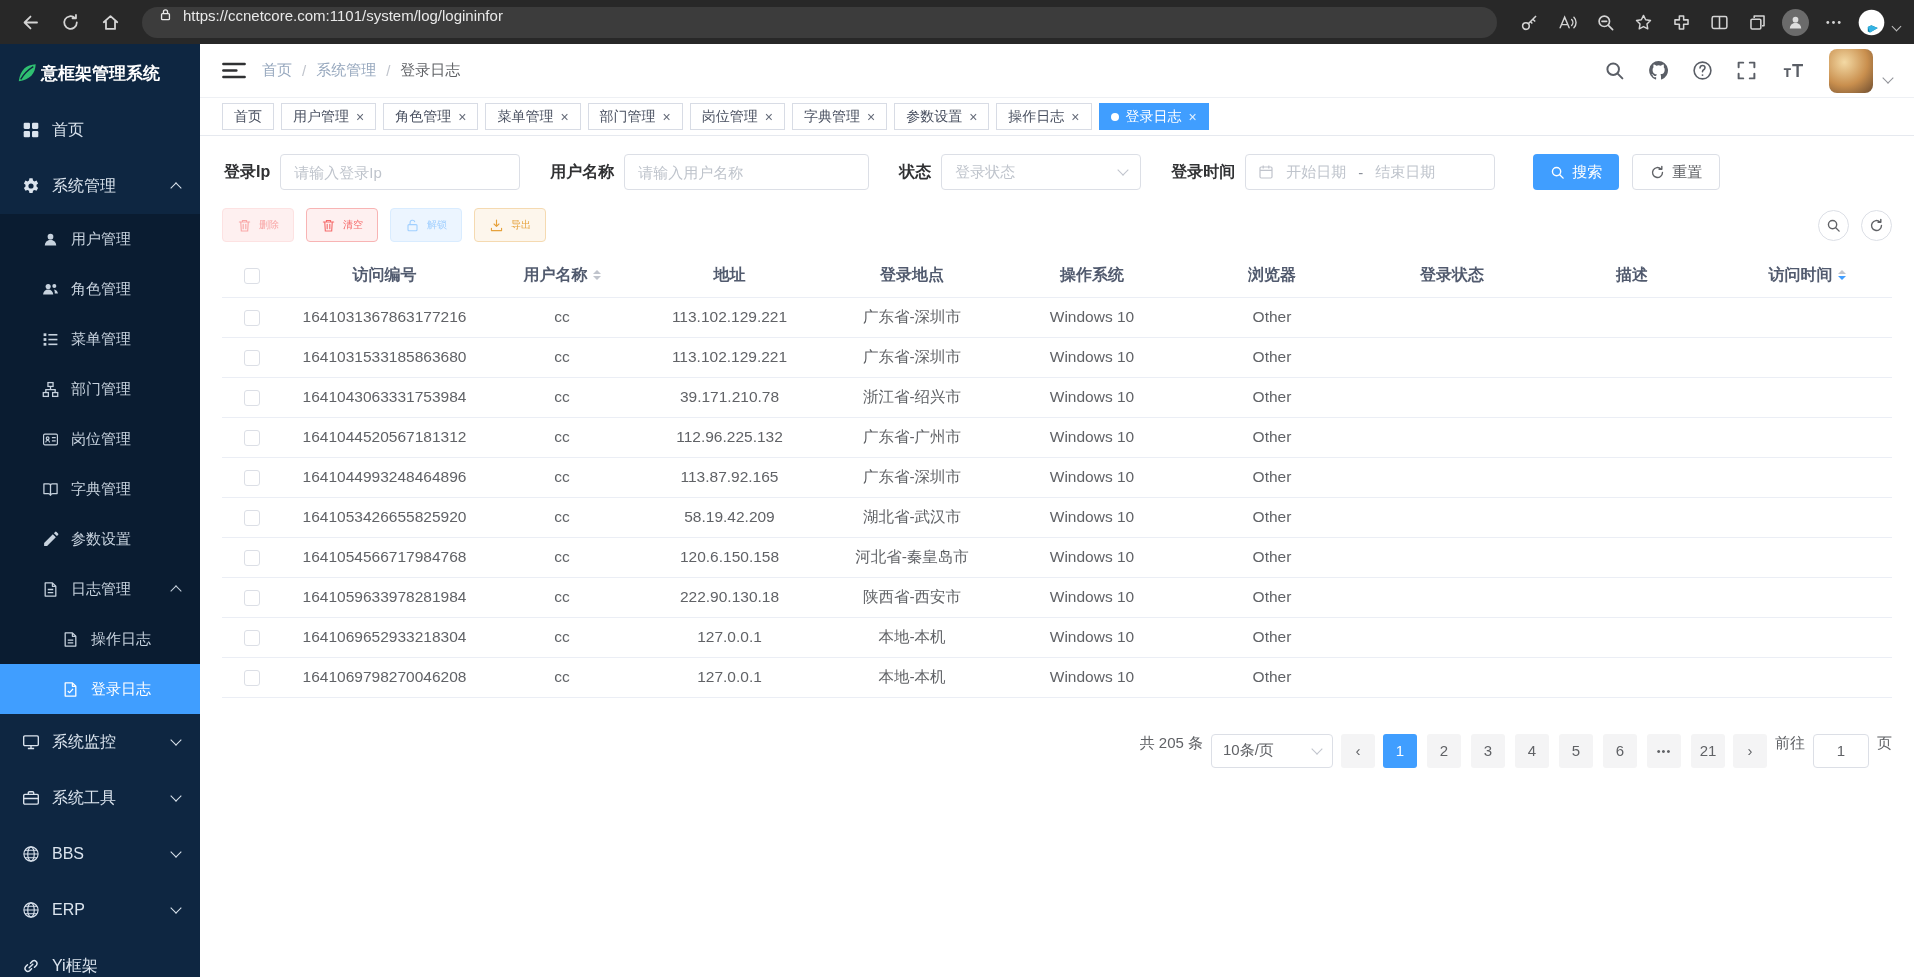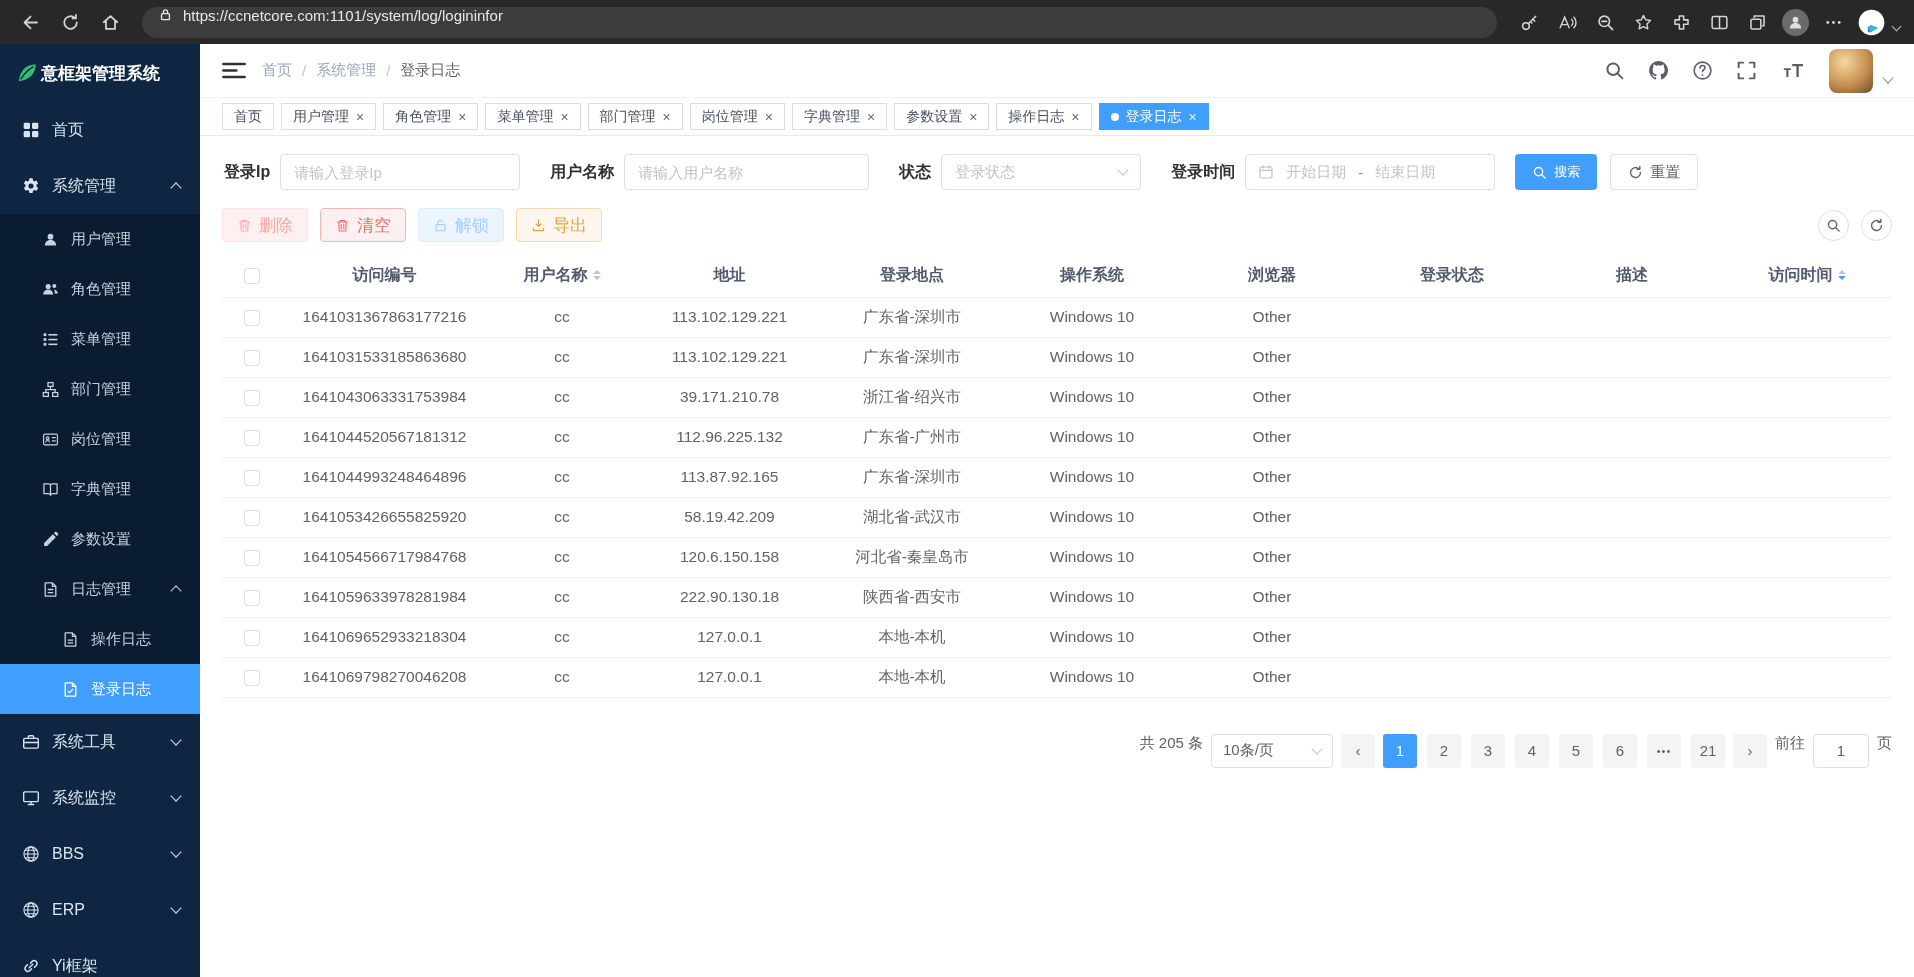--- a/index.html
+++ b/index.html
@@ -72,26 +72,26 @@
   .f-input { height:36px; border:1px solid #dcdfe6; border-radius:4px; padding:0 13px; font-size:15px; color:#606266; background:#fff; font-family:inherit; }
   .f-input::placeholder { color:#bfc4cc; }
   .f-ip { width:240px; }
   .f-user { width:245px; }
   .f-select { width:200px; height:36px; border:1px solid #dcdfe6; border-radius:4px; display:flex; align-items:center; padding:0 13px; background:#fff; cursor:pointer; }
   .placeholder { color:#bfc4cc; font-size:15px; }
   .sel-caret { width:8px; height:8px; border-right:1.4px solid #c0c4cc; border-bottom:1.4px solid #c0c4cc; transform:rotate(45deg); margin-left:auto; margin-top:-4px; }
   .f-date { width:250px; height:36px; border:1px solid #dcdfe6; border-radius:4px; display:flex; align-items:center; gap:12px; padding:0 12px; background:#fff; cursor:pointer; }
   .d-icon { width:16px; height:16px; color:#c0c4cc; flex:none; }
   .d-sep { color:#8a8f99; font-size:15px; }
-  .btn-search { height:36px; margin-left:20px; background:#409eff; color:#fff; border-radius:4px; padding:0 17px; display:inline-flex; align-items:center; gap:7px; font-size:13px; }
+  .btn-search { height:36px; margin-left:38px; background:#409eff; color:#fff; border-radius:4px; padding:0 17px; display:inline-flex; align-items:center; gap:7px; font-size:15px; }
   .btn-reset { height:36px; margin-left:13px; background:#fff; color:#606266; border:1px solid #dcdfe6; border-radius:4px; padding:0 17px; display:inline-flex; align-items:center; gap:7px; font-size:15px; }
   .b-icon { width:15px; height:15px; flex:none; }
 
   .toolbar { display:flex; align-items:center; gap:12px; margin-bottom:12px; flex:none; }
-  .t-btn { height:34px; padding:0 14px; border-radius:4px; font-size:17px; display:inline-flex; align-items:center; gap:7px; border:1px solid transparent; }
+  .t-btn { height:34px; padding:0 14px; border-radius:4px; font-size:10px; display:inline-flex; align-items:center; gap:7px; border:1px solid transparent; }
   .t-delete { color:#f9a7a7; background:#fef0f0; border-color:#fde2e2; cursor:not-allowed; }
   .t-clear  { color:#f56c6c; background:#fef0f0; border-color:#f8b4b4; }
   .t-unlock { color:#a0cfff; background:#ecf5ff; border-color:#d9ecff; cursor:not-allowed; }
   .t-export { color:#e6a23c; background:#fdf6ec; border-color:#f5dab1;text-align:right; }
   .toolbar-right { margin-left:auto; display:flex; gap:12px; }
   .mini-btn { width:31px; height:31px; border:1px solid #dcdfe6; border-radius:50%; color:#606266; display:flex; align-items:center; justify-content:center; padding:7px; background:#fff; }
 
   table { width:100%; border-collapse:collapse; table-layout:fixed; flex:none; }
   th { height:43px; font-size:16px; font-weight:bold; color:#515a6e; border-bottom:1px solid #ebeef5; text-align:center; white-space:nowrap; }
   td { height:40px; font-size:15.5px; color:#606266; border-bottom:1px solid #ebeef5; text-align:center; white-space:nowrap; overflow:hidden; }
@@ -380,36 +380,36 @@
                 <path d="M9.8 1.8V5H13M5.4 9.5 7.2 11l3.2-3.6"></path>
               </svg>
             </span>
             <span class="mi-label">登录日志</span>
 
           </div>
 
           <div class="menu-item">
             <span class="mi-icon">
               <svg viewBox="0 0 16 16" fill="none" stroke="currentColor" stroke-width="1.2">
+                <rect x="1.5" y="2.6" width="13" height="8.6" rx="1"></rect>
+                <path d="M8 11.2v2.2M5.2 13.8h5.6"></path>
+              </svg>
+            </span>
+            <span class="mi-label">系统监控</span>
+            <span class="mi-arrow down"></span>
+          </div>
+
+          <div class="menu-item">
+            <span class="mi-icon">
+              <svg viewBox="0 0 16 16" fill="none" stroke="currentColor" stroke-width="1.2">
                 <rect x="1.5" y="4.8" width="13" height="8.6" rx="1"></rect>
                 <path d="M5.6 4.8V3.4a1 1 0 0 1 1-1h2.8a1 1 0 0 1 1 1v1.4M1.5 8.4h13"></path>
               </svg>
             </span>
             <span class="mi-label">系统工具</span>
-            <span class="mi-arrow down"></span>
-          </div>
-
-          <div class="menu-item">
-            <span class="mi-icon">
-              <svg viewBox="0 0 16 16" fill="none" stroke="currentColor" stroke-width="1.2">
-                <rect x="1.5" y="2.6" width="13" height="8.6" rx="1"></rect>
-                <path d="M8 11.2v2.2M5.2 13.8h5.6"></path>
-              </svg>
-            </span>
-            <span class="mi-label">系统监控</span>
             <span class="mi-arrow down"></span>
           </div>
 
           <div class="menu-item">
             <span class="mi-icon">
               <svg viewBox="0 0 16 16" fill="none" stroke="currentColor" stroke-width="1">
                 <circle cx="8" cy="8" r="6.3"></circle>
                 <ellipse cx="8" cy="8" rx="2.9" ry="6.3"></ellipse>
                 <path d="M1.7 8h12.6M2.6 4.7h10.8M2.6 11.3h10.8"></path>
               </svg>

